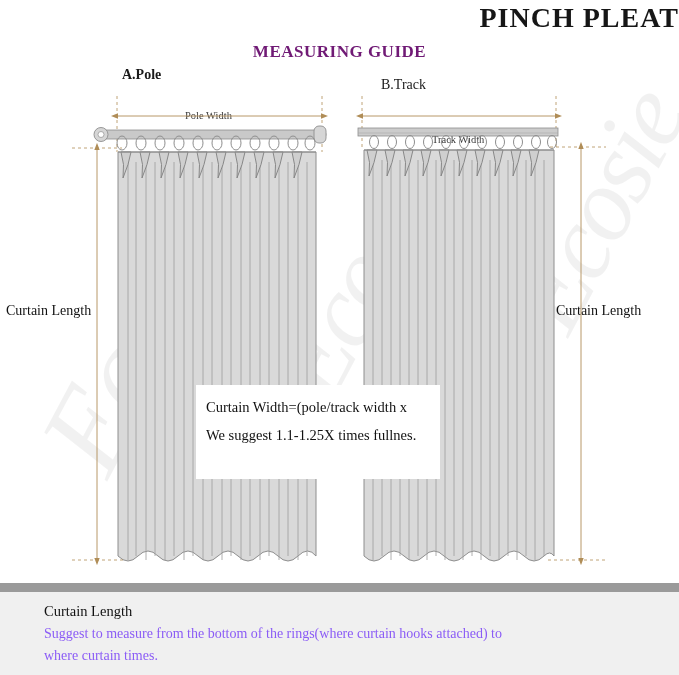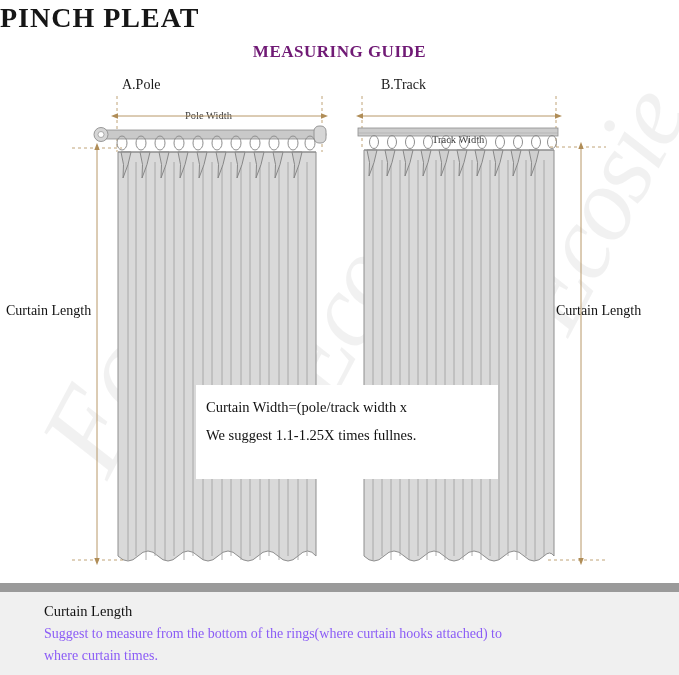--- a/index.html
+++ b/index.html
@@ -18,21 +18,21 @@
     left: 0; top: 0;
     width: 679px;
     height: 675px;
   }
 
   
   .title {
     position: absolute;
     left: 0; top: 2px;
     width: 679px;
-    text-align: left;
+    text-align: right;
     font-size: 28px;
     font-weight: bold;
     letter-spacing: 1px;
     color: #161616;
   }
   .subtitle {
     position: absolute;
     left: 0; top: 42px;
     width: 679px;
     text-align: center;
@@ -40,21 +40,21 @@
     font-weight: bold;
     letter-spacing: 0.5px;
     color: #701a75;
   }
 
   .panel-label {
     position: absolute;
     font-size: 14px;
     color: #1a1a1a;
   }
-  .panel-label.a { left: 122px; top: 77px; }
+  .panel-label.a { left: 122px; top: 67px; font-weight: bold; }
   .panel-label.b { left: 381px; top: 77px; }
 
   .width-label {
     position: absolute;
     font-size: 10.5px;
     color: #3a3a3a;
   }
   .width-label.a { left: 185px; top: 110px; }
   .width-label.b { left: 432px; top: 110px; margin-top: 24px; }
 
@@ -64,21 +64,21 @@
     color: #111;
   }
   .side-label.left { left: 6px; top: 303px; }
   .side-label.right { left: 556px; top: 303px; }
 
   
   .formula-box {
     position: absolute;
     left: 196px;
     top: 385px;
-    width: 302px;
+    width: 244px;
     height: 94px;
     background: #ffffff;
     padding: 8px 24px 0 10px;
   }
   .formula-box div {
     font-size: 14.5px;
     line-height: 28px;
     color: #111;
     white-space: nowrap;
   }

